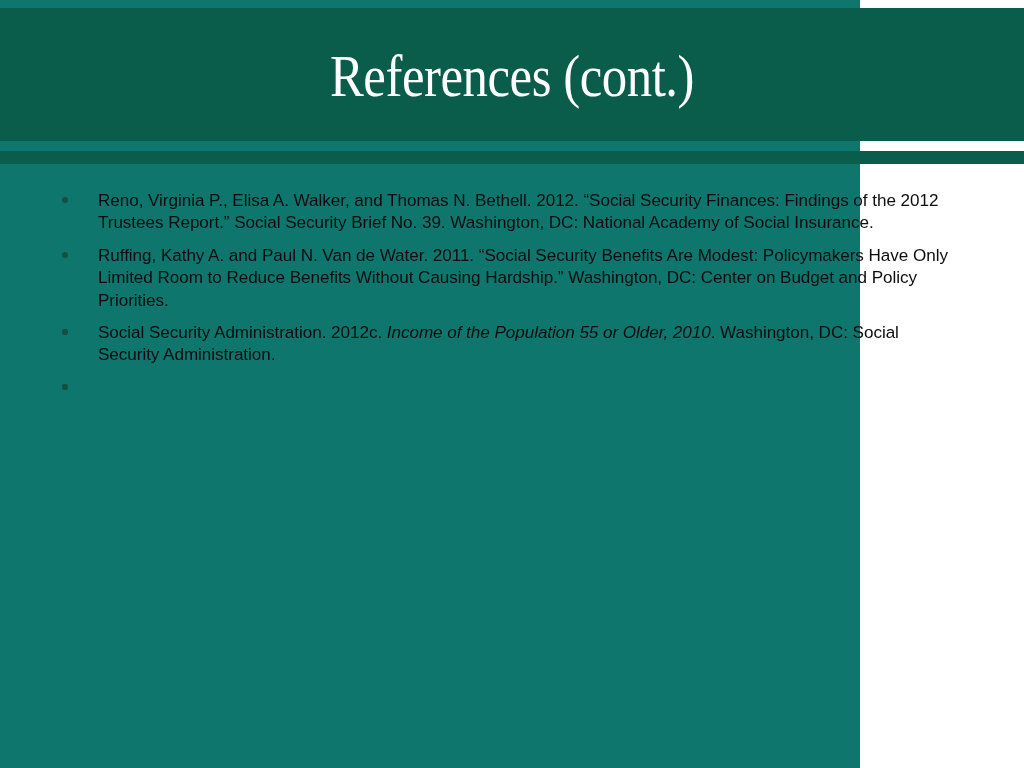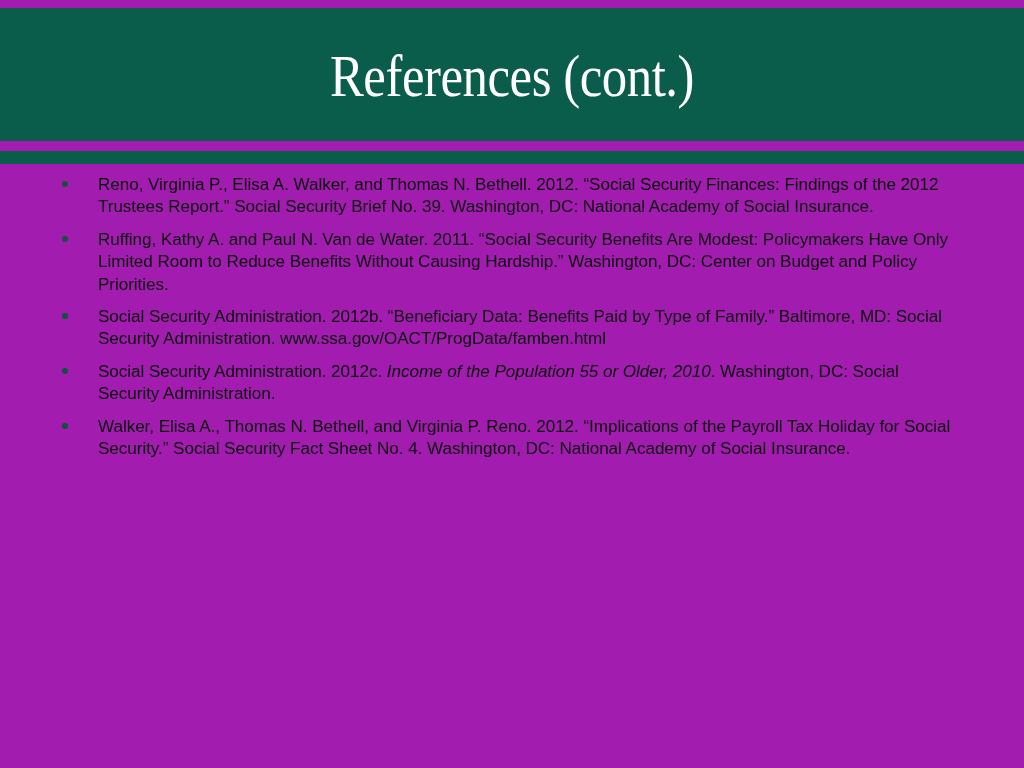--- a/index.html
+++ b/index.html
@@ -8,23 +8,23 @@
   }
   body {
     width: 1024px;
     height: 768px;
     background: #ffffff;
     font-family: "Liberation Sans", sans-serif;
     overflow: hidden;
   }
   .slide {
     position: relative;
-    width: 1024px;
+    width: 860px;
     height: 768px;
-    background: #a21caf;
+    background: #0f766e;
   }
 
   
   .header-band {
     position: absolute;
     left: 0;
     top: 8px;
     width: 1024px;
     height: 133px;
     background: #0a5c4b;
@@ -50,21 +50,21 @@
     top: 151px;
     width: 1024px;
     height: 13px;
     background: #0a5c4b;
   }
 
   
   .body-area {
     position: absolute;
     left: 0;
-    top: 174px;
+    top: 190px;
     width: 1024px;
     height: 560px;
   }
   ul.ref-list {
     list-style: none;
     margin: 0;
     padding: 0;
   }
   li.ref-item {
     position: relative;
@@ -111,29 +111,24 @@
         </li>
         <li class="ref-item">
           <span class="bullet"></span>
           <span class="ref-text">Ruffing, Kathy A. and Paul N. Van de Water. 2011. “Social Security Benefits Are Modest: Policymakers Have Only Limited Room to Reduce Benefits Without Causing Hardship.” Washington, DC: Center on Budget and Policy Priorities.</span>
         </li>
         <li class="ref-item">
           <span class="bullet"></span>
         </li>
         <li class="ref-item">
           <span class="bullet"></span>
-          <span class="ref-text">Social Security Administration. 2012b. “Beneficiary Data: Benefits Paid by Type of Family.” Baltimore, MD: Social Security Administration. www.ssa.gov/OACT/ProgData/famben.html</span>
-        </li>
-        <li class="ref-item">
-          <span class="bullet"></span>
           <span class="ref-text">Social Security Administration. 2012c. <i>Income of the Population 55 or Older, 2010</i>. Washington, DC: Social Security Administration.</span>
         </li>
         <li class="ref-item">
           <span class="bullet"></span>
         </li>
         <li class="ref-item">
           <span class="bullet"></span>
-          <span class="ref-text">Walker, Elisa A., Thomas N. Bethell, and Virginia P. Reno. 2012. “Implications of the Payroll Tax Holiday for Social Security.” Social Security Fact Sheet No. 4. Washington, DC: National Academy of Social Insurance.</span>
         </li>
       </ul>
   </div>
 
 </div>
 
 </body></html>

